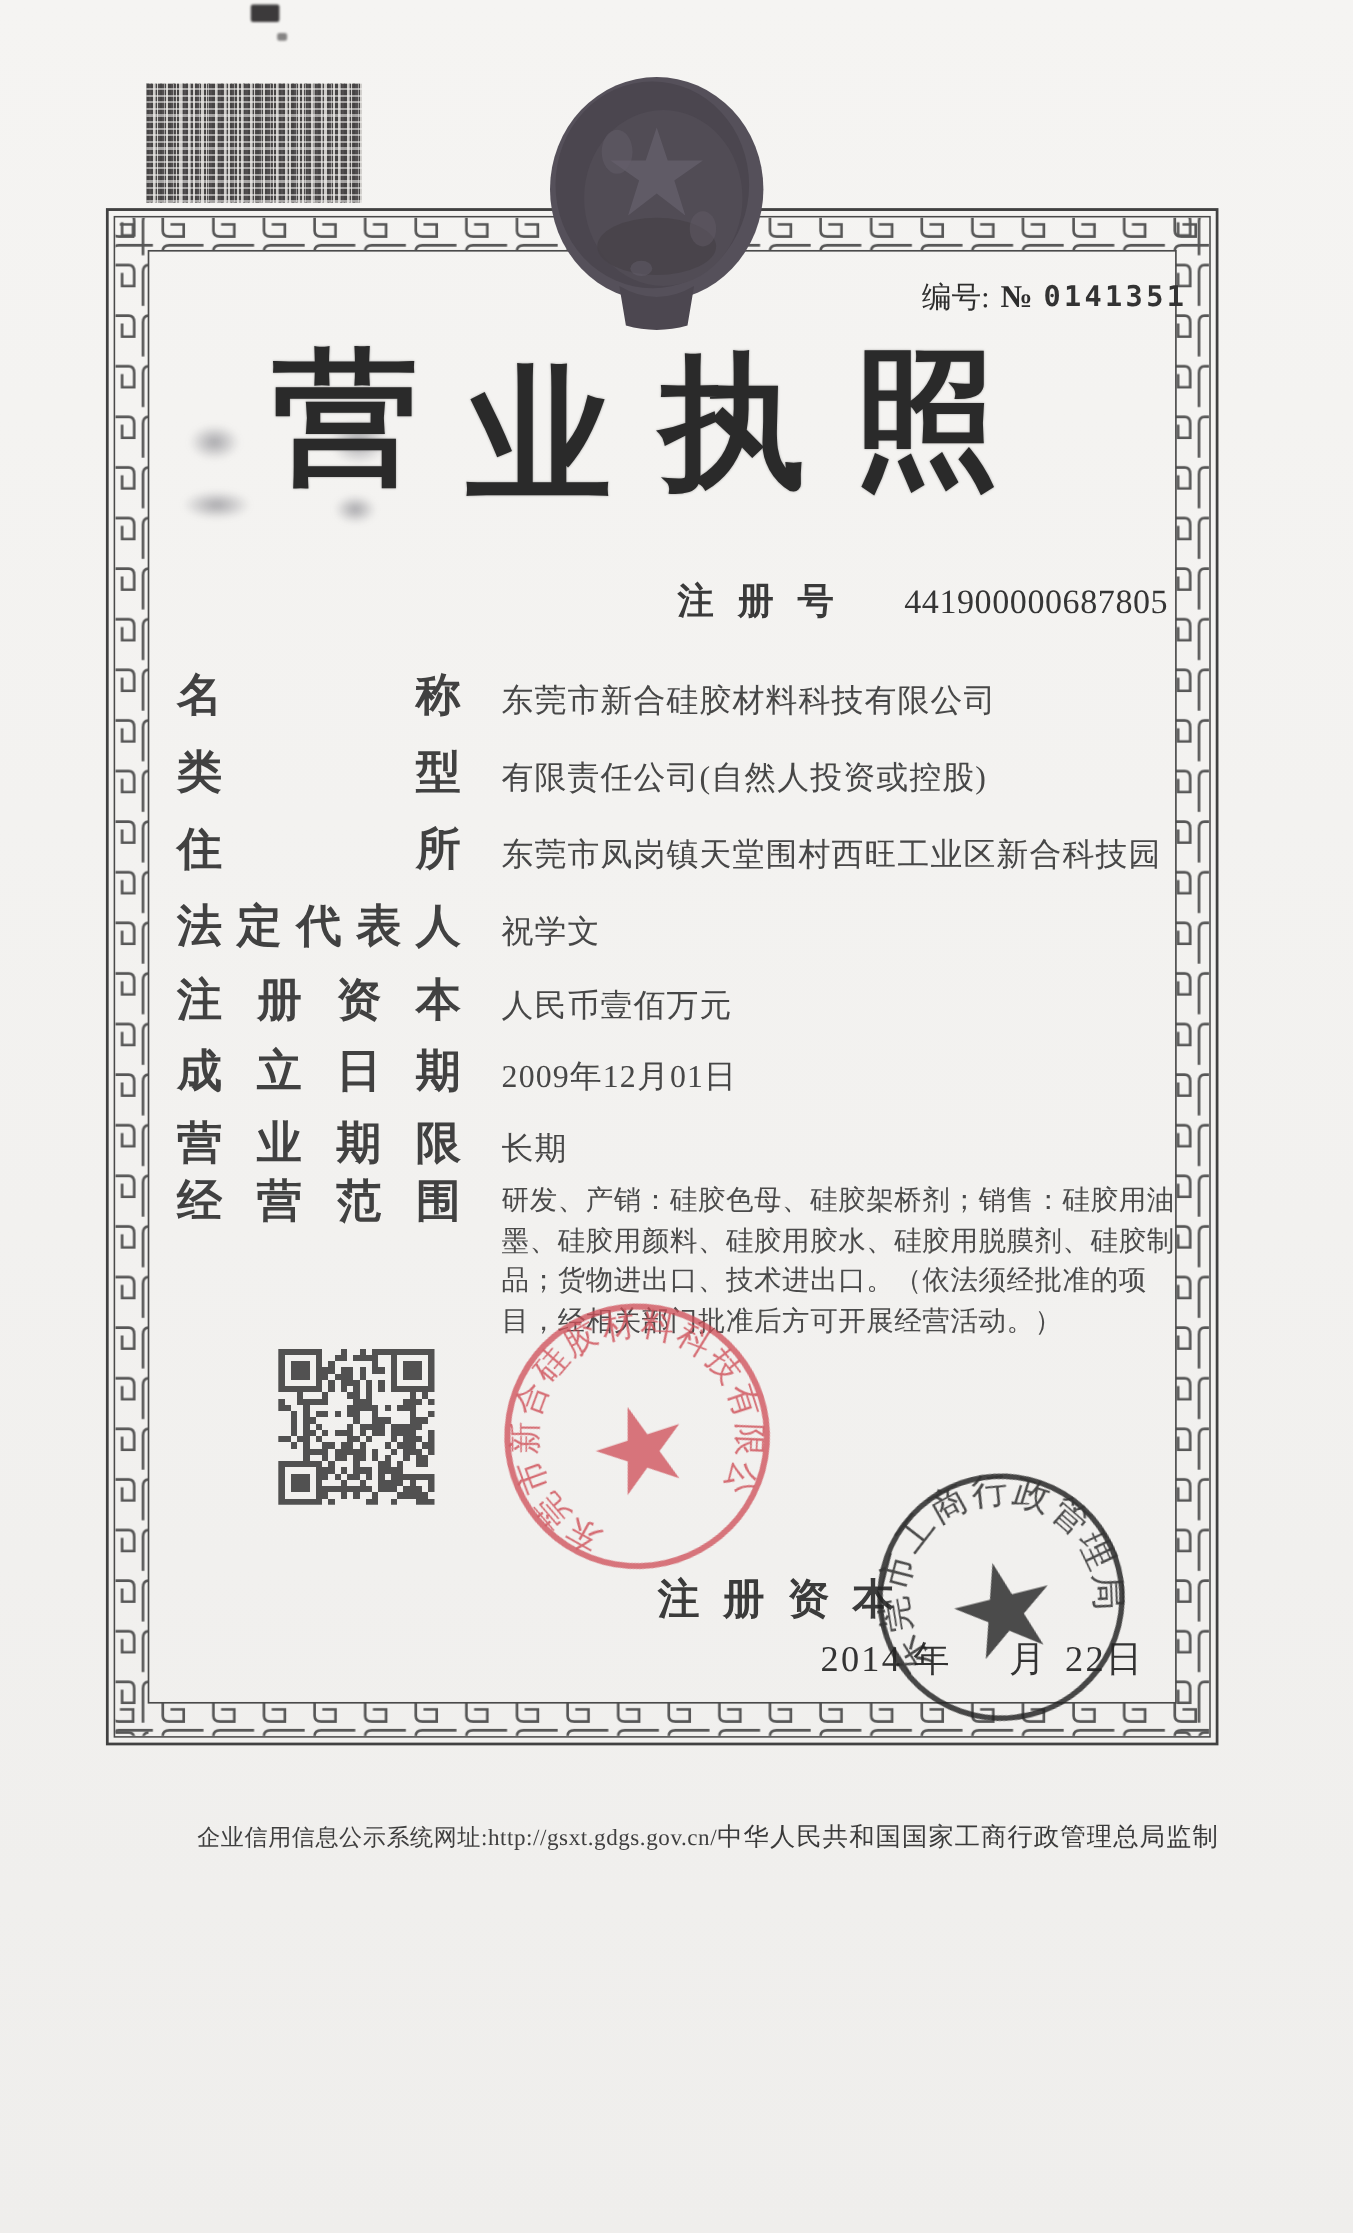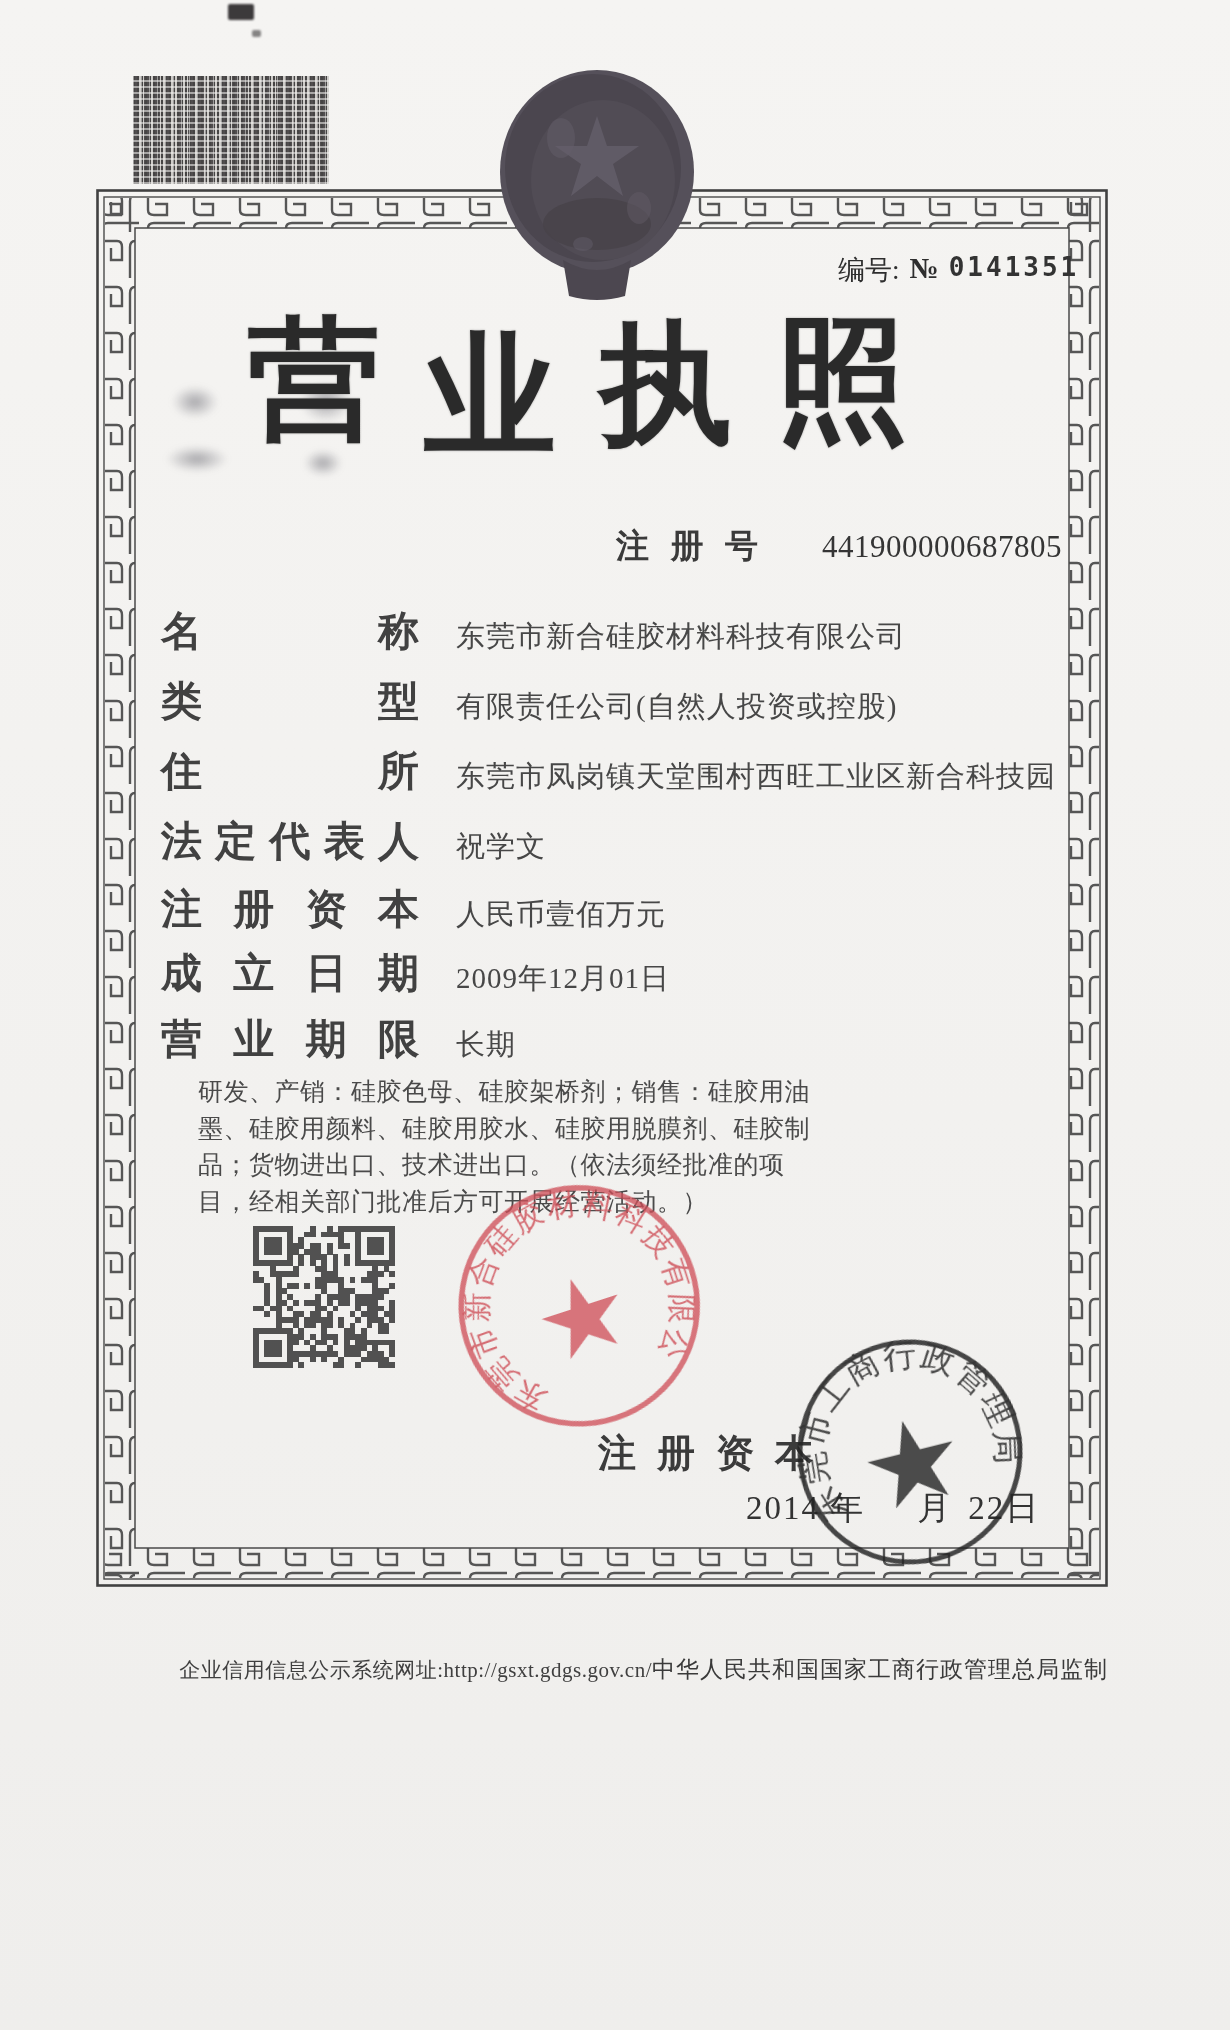--- a/index.html
+++ b/index.html
@@ -21,21 +21,21 @@
       #c9c7c4;
   }
 
   
   .emblem{left:497px;top:68px;width:202px;height:235px;z-index:3;filter:blur(.5px);}
 
   
   .frame{left:96px;top:189px;width:1012px;height:1398px;z-index:1;}
 
   
-  .serial{left:838px;top:252px;z-index:2;display:flex;align-items:flex-start;gap:10px;color:#2e2e2e;}
+  .serial{left:838px;top:252px;z-index:2;display:flex;align-items:center;gap:10px;color:#2e2e2e;}
   .serial-label{font-size:27px;}
   .serial-sym{font-size:29px;font-weight:700;}
   .serial-digits{font-family:"DejaVu Sans Mono",monospace;font-size:26px;font-weight:600;letter-spacing:3px;color:#333;}
 
   
   .title{left:248px;top:308px;width:660px;display:flex;justify-content:space-between;z-index:2;}
   .title-char{font-size:132px;line-height:1.1;font-weight:900;color:#2a2a2a;
     text-shadow:0 0 2px rgba(40,40,40,.45);}
   .title-char:nth-child(2){margin-top:16px;}
   .title-char:nth-child(3){margin-top:4px;}
@@ -159,20 +159,21 @@
   </div>
   <div class="field-row" style="top:950px;">
     <div class="field-label">成立日期</div>
     <div class="field-value">2009年12月01日</div>
   </div>
   <div class="field-row" style="top:1016px;">
     <div class="field-label">营业期限</div>
     <div class="field-value">长期</div>
   </div>
   <div class="field-row scope" style="top:1068px;">
+    <div class="field-label">经营范围</div>
     <div class="field-value">研发、产销：硅胶色母、硅胶架桥剂；销售：硅胶用油墨、硅胶用颜料、硅胶用胶水、硅胶用脱膜剂、硅胶制品；货物进出口、技术进出口。（依法须经批准的项目，经相关部门批准后方可开展经营活动。）</div>
   </div>
 
   <div class="abs qr">
     <svg id="qr-svg" viewBox="0 0 25 25" width="142" height="142" shape-rendering="crispEdges">
         <rect x="0" y="0" width="1.02" height="1.02" fill="#3c3c3c"></rect>
         <rect x="1" y="0" width="1.02" height="1.02" fill="#3c3c3c"></rect>
         <rect x="2" y="0" width="1.02" height="1.02" fill="#3c3c3c"></rect>
         <rect x="3" y="0" width="1.02" height="1.02" fill="#3c3c3c"></rect>
         <rect x="4" y="0" width="1.02" height="1.02" fill="#3c3c3c"></rect>

